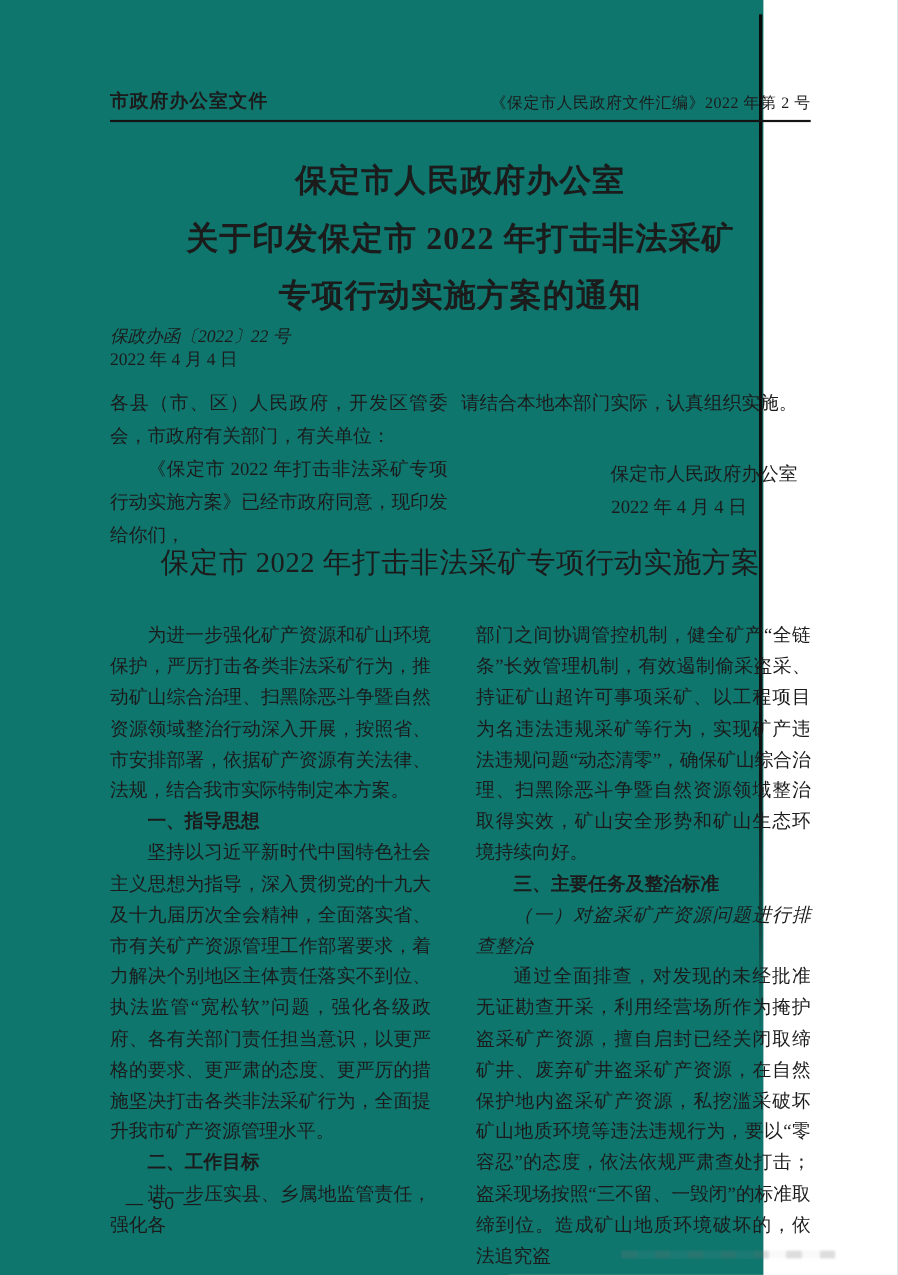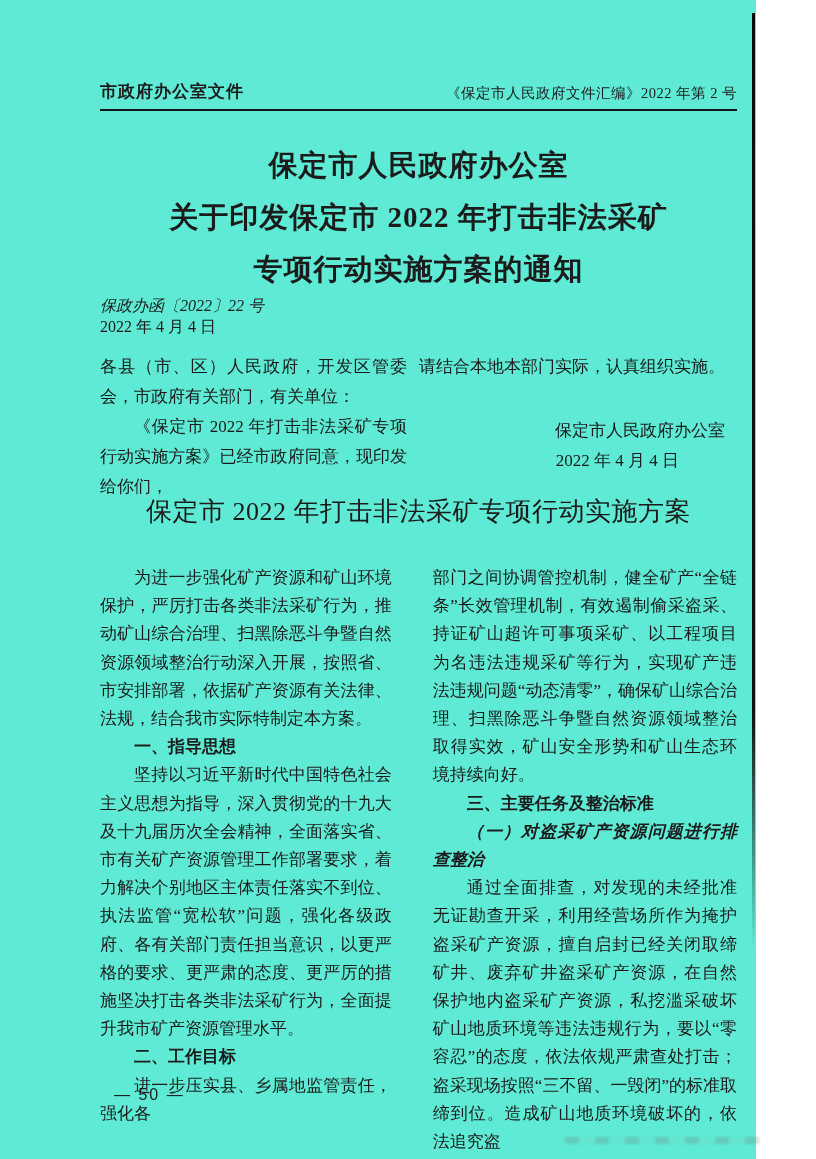--- a/index.html
+++ b/index.html
@@ -7,23 +7,23 @@
     padding: 0;
     width: 816px;
     height: 1159px;
     background: #ffffff;
     font-family: "Liberation Serif", "DejaVu Serif", serif;
     color: #1b1b1b;
     overflow: hidden;
   }
   .sheet {
     position: relative;
-    width: 756px;
+    width: 694px;
     height: 1159px;
-    background: #5eead4;
+    background: #0f766e;
   }
   
   .edge-line {
     position: absolute;
     top: 13px;
     right: 1px;
     width: 3px;
     height: 935px;
     background: linear-gradient(to bottom, #0a0a0a 0%, #111 75%, rgba(20,20,20,0) 100%);
   }
@@ -126,21 +126,21 @@
     line-height: 28.2px;
   }
   .body-cols .col.rightcol { width: 320px; }
   .para { margin: 0; text-align: justify; }
   .para.indent { text-indent: 2em; }
   .para.heading {
     font-family: "Liberation Sans", "DejaVu Sans", sans-serif;
     font-weight: 700;
     text-align: left;
   }
-  .para.subheading { font-style: italic; font-weight: 700; }
+  .para.subheading { font-style: italic; font-weight: 400; }
   
   .pageno {
     position: absolute;
     top: 1086px;
     left: 14px;
     font-size: 16px;
     font-family: "Liberation Sans", "DejaVu Sans", sans-serif;
     letter-spacing: 2px;
   }
 </style>

